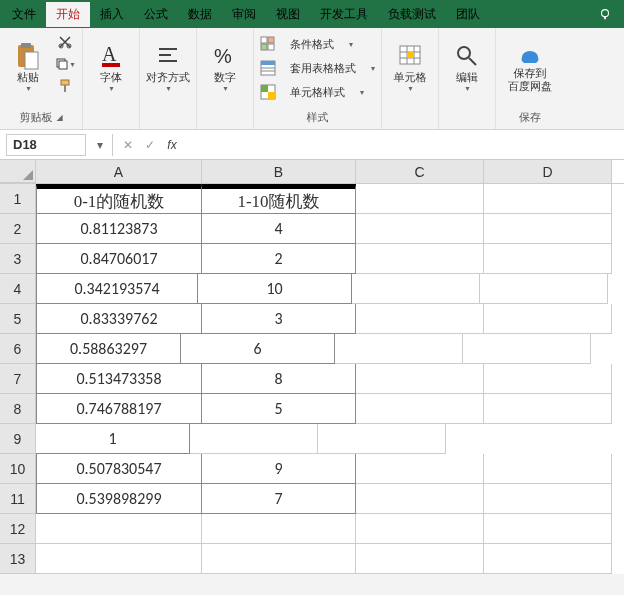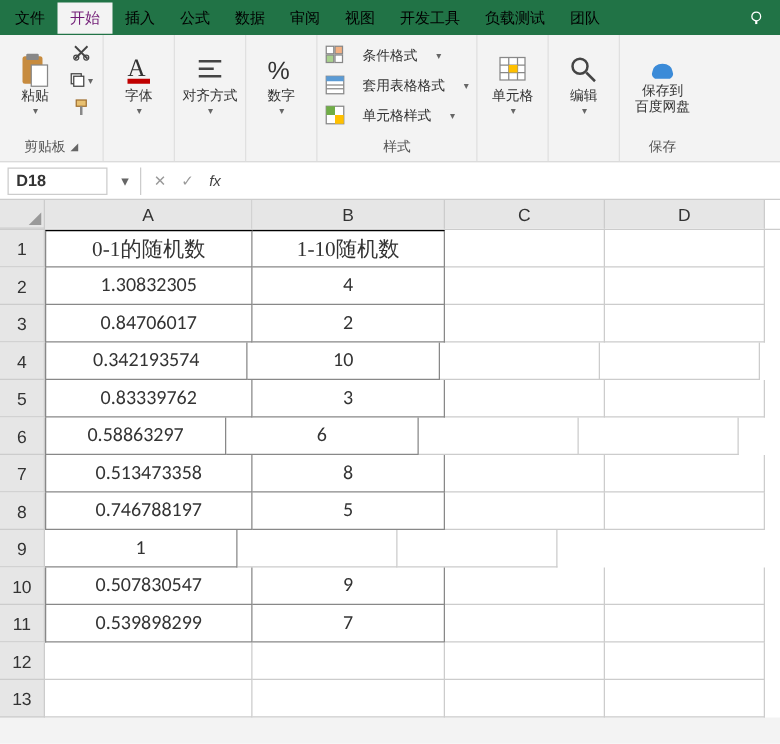--- a/index.html
+++ b/index.html
@@ -1,19 +1,19 @@
 <!DOCTYPE html>
 <html><head>
 <meta charset="utf-8">
 <style>
   * { box-sizing: border-box; margin: 0; padding: 0; }
   body { width: 624px; height: 595px; font-family: "Microsoft YaHei", Arial, sans-serif; background: #f3f3f3; overflow: hidden; font-size: 12px; color: #333; }
   .tabbar { display: flex; align-items: center; background: #217346; height: 28px; padding: 0 2px; }
   .tab { color: #000000; padding: 4px 10px; font-size: 12px; cursor: pointer; }
-  .tab.active { background: #f3f3f3; color: #701a75; }
+  .tab.active { background: #f3f3f3; color: #b91c1c; }
   .idea { margin-left: auto; padding: 4px 10px; }
   .idea svg { width: 14px; height: 14px; }
   .ribbon { display: flex; background: #f3f3f3; border-bottom: 1px solid #d4d4d4; height: 102px; }
   .group { display: flex; flex-direction: column; align-items: center; padding: 4px 6px; border-right: 1px solid #e0e0e0; position: relative; }
   .group-content { flex: 1; display: flex; align-items: flex-start; gap: 4px; }
   .group-label { font-size: 11px; color: #555; padding-top: 2px; display:flex; align-items:center; gap:3px;}
   .bigbtn { display: flex; flex-direction: column; align-items: center; justify-content: center; width: 44px; height: 70px; font-size: 11px; text-align:center; line-height:1.2;}
   .smallcol { display: flex; flex-direction: column; gap: 2px; }
   .smallbtn { width: 22px; height: 20px; display:flex; align-items:center; justify-content:center;}
   .rowitem { display:flex; align-items:center; gap:14px; font-size:11px; height:20px; }
@@ -30,21 +30,21 @@
   .corner::after{content:"";position:absolute;right:2px;bottom:2px;width:0;height:0;border-right:10px solid #999;border-top:10px solid transparent;}
   .colhdr { background:#e6e6e6; border-right:1px solid #ccc; text-align:center; font-size:14px; display:flex;align-items:center;justify-content:center; color:#333;}
   .colA{width:166px;} .colB{width:154px;} .colC{width:128px;} .colD{width:128px;}
   .gridrow { display:flex; height:30px; }
   .rowhdr { width:36px; background:#e6e6e6; border-right:1px solid #ccc; border-bottom:1px solid #ccc; text-align:center; font-size:14px; display:flex;align-items:center;justify-content:center; color:#333;}
   .cell { border-right:1px solid #ccc; border-bottom:1px solid #ccc; padding:0 4px; display:flex;align-items:center;justify-content:center; font-size:16px; font-family:Calibri,Arial,sans-serif;}
   .cell.headcell { font-weight: normal; font-family:"SimSun","Microsoft YaHei"; font-size:17px; }
   .cell.num { font-family: Calibri, Arial, sans-serif; }
   .cell.bordered { border-right:1px solid #888; border-bottom:1px solid #888; }
   .cell.bordered-left { border-left:1px solid #888; }
-  .cell.bordered-top { border-top:1px solid #000000; }
+  .cell.bordered-top { border-top:5px solid #000000; }
   svg { display:block; }
   .tri { font-size:8px; color:#666; margin-left:1px;}
 </style>
 </head>
 <body>
 
 <div class="tabbar">
   <div class="tab">文件</div>
   <div class="tab active">开始</div>
   <div class="tab">插入</div>
@@ -255,21 +255,21 @@
   <div id="gridbody">
       <div class="gridrow">
         <div class="rowhdr">1</div>
         <div class="cell colA headcell bordered bordered-left bordered-top" style="width: 166px;">0-1的随机数</div>
         <div class="cell colB headcell bordered bordered-top" style="width: 154px;">1-10随机数</div>
         <div class="cell colC" style="width: 128px;"></div>
         <div class="cell colD" style="width: 128px;"></div>
       </div>
       <div class="gridrow">
         <div class="rowhdr">2</div>
-        <div class="cell colA num bordered bordered-left" style="width: 166px;">1.30832305</div>
+        <div class="cell colA num bordered bordered-left" style="width: 166px;">0.81123873</div>
         <div class="cell colB num bordered" style="width: 154px;">4</div>
         <div class="cell colC" style="width: 128px;"></div>
         <div class="cell colD" style="width: 128px;"></div>
       </div>
       <div class="gridrow">
         <div class="rowhdr">3</div>
         <div class="cell colA num bordered bordered-left" style="width: 166px;">0.84706017</div>
         <div class="cell colB num bordered" style="width: 154px;">2</div>
         <div class="cell colC" style="width: 128px;"></div>
         <div class="cell colD" style="width: 128px;"></div>

